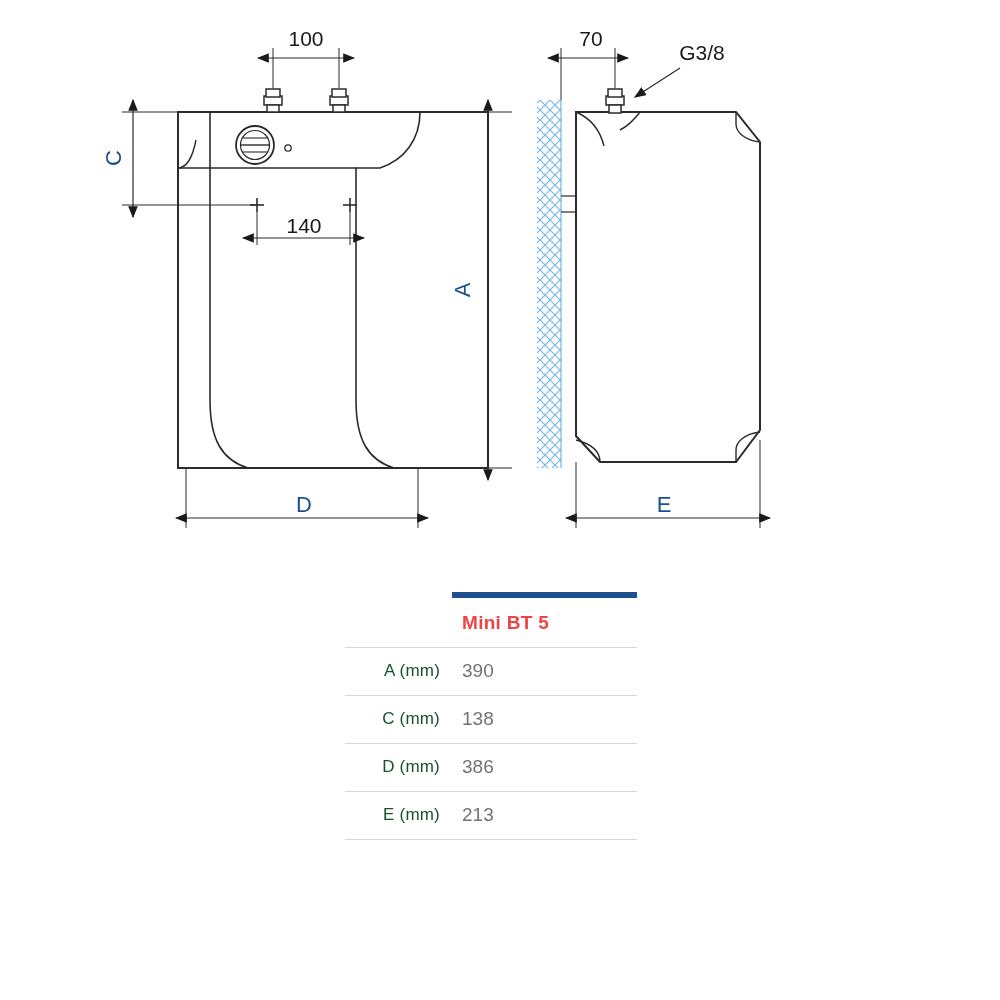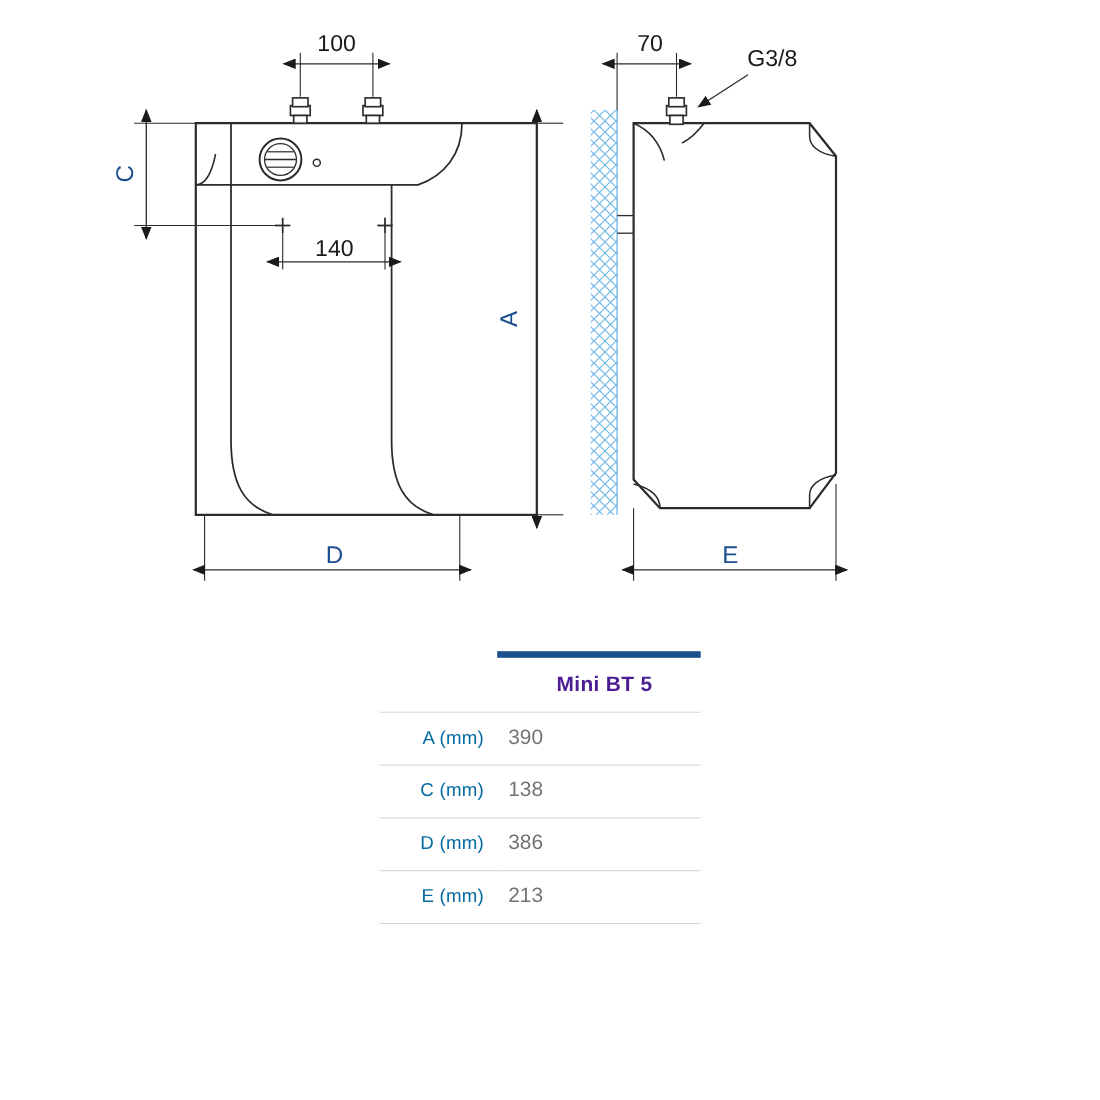--- a/index.html
+++ b/index.html
@@ -54,36 +54,35 @@
     height: 48px;
   }
   .row.header-row {
     border-bottom: 1px solid #d7d7d7;
   }
   .label-cell {
     width: 95px;
     text-align: right;
     padding-right: 12px !important;
     font-size: 17px;
-    color: #0369a1;
+    color: #14532d;
     letter-spacing: 0.2px;
     white-space: nowrap;
   }
   .value-cell {
     padding-left: 10px !important;
     font-size: 19px;
     color: #737373;
   }
   .model-cell {
     padding-left: 10px !important;
     font-size: 19px;
     font-weight: bold;
-    color: #4c1d95;
+    color: #ef4444;
     letter-spacing: 0.3px;
-    text-align: center;
   }
   .head-blank {
     width: 95px;
   }
   
 </style>
 </head>
 <body>
 
 <div id="stage">

